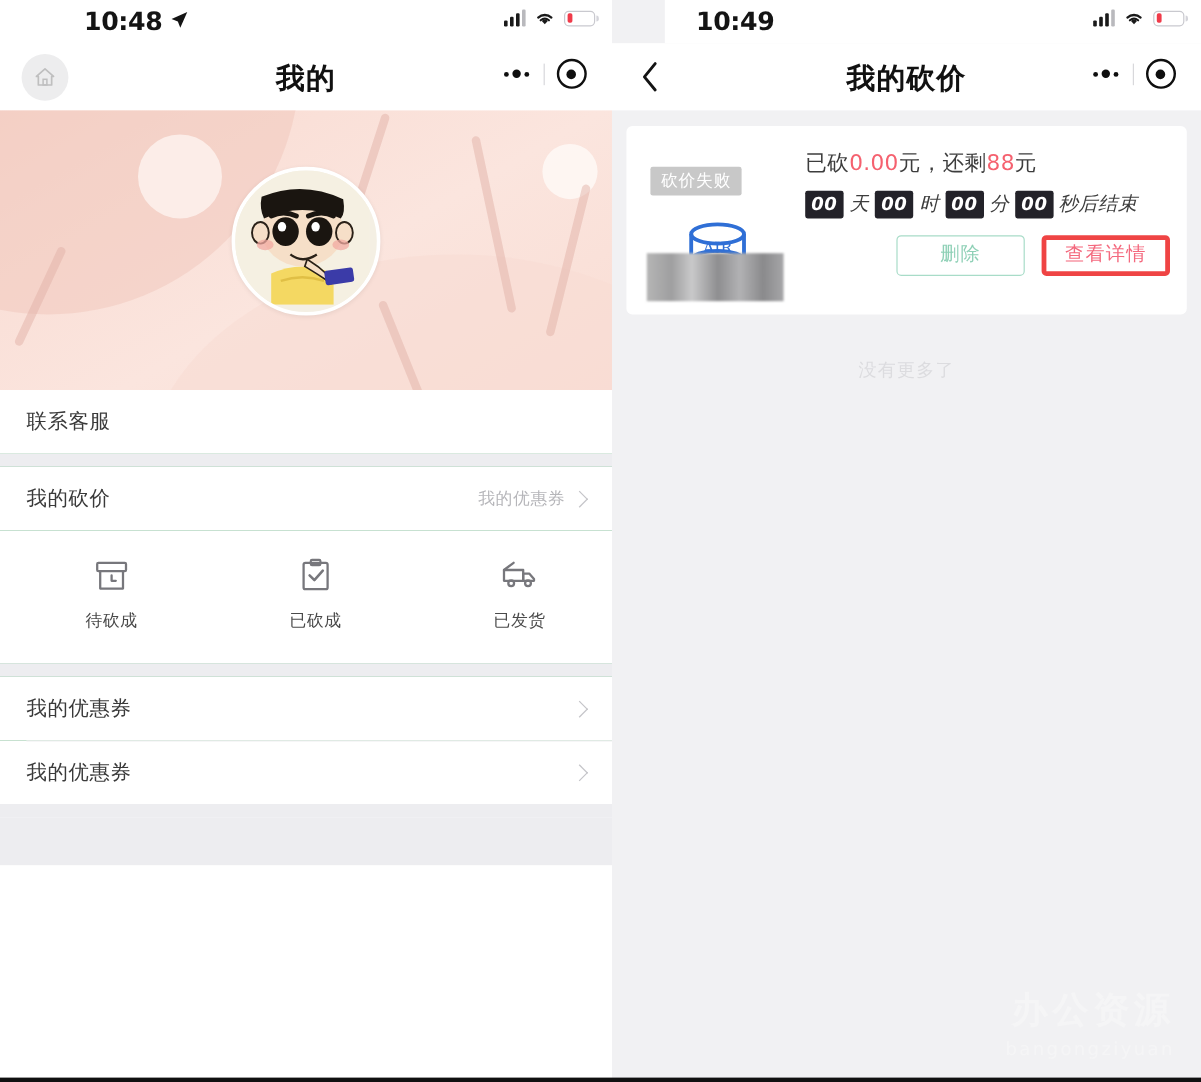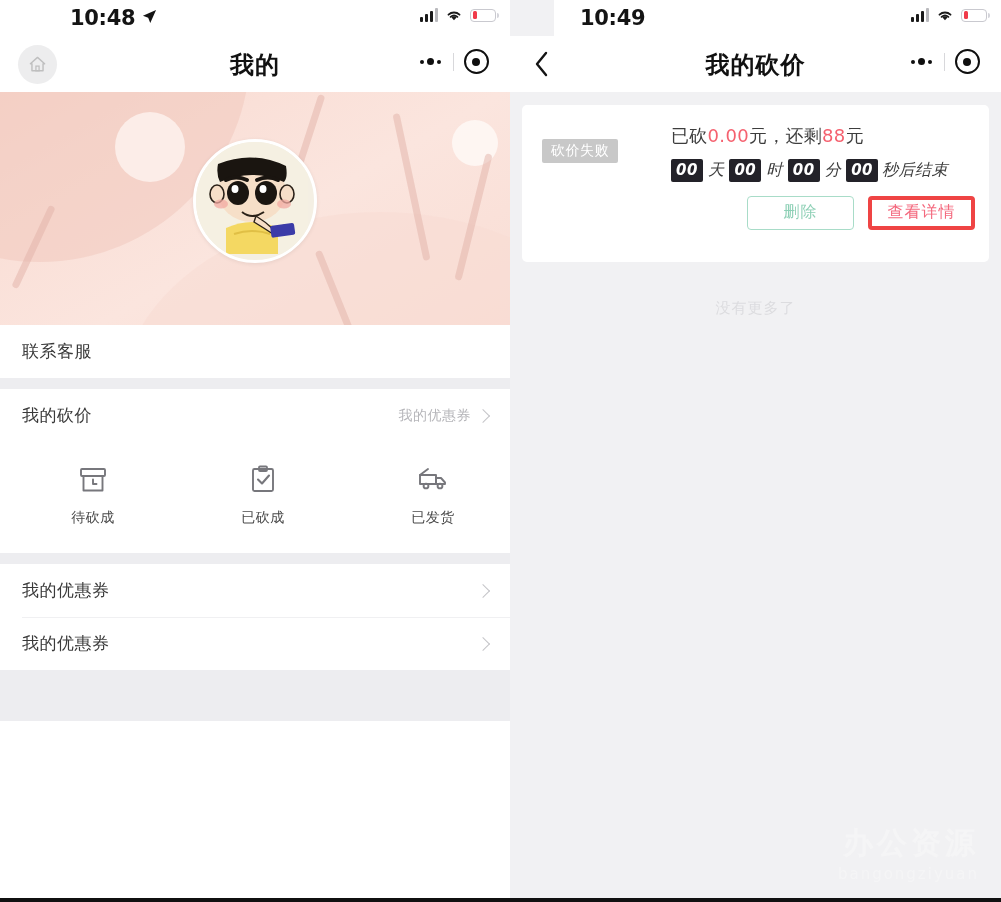--- a/index.html
+++ b/index.html
@@ -608,20 +608,30 @@
         <div class="caps-sep"></div>
         <div class="caps-target">
             <span></span>
           </div>
       </div>
     </div>
 
     <div class="card">
       <div class="thumb">
         <div class="badge-fail">砍价失败</div>
+        <div class="thumb-img">
+          <svg class="air-logo" viewBox="0 0 60 52">
+            <ellipse cx="30" cy="12" rx="22" ry="8" fill="none" stroke="#2f6fd6" stroke-width="3.2"></ellipse>
+            <ellipse cx="30" cy="34" rx="22" ry="8" fill="none" stroke="#2f6fd6" stroke-width="3.2"></ellipse>
+            <path d="M8 12 L8 34" stroke="#2f6fd6" stroke-width="3.2"></path>
+            <path d="M52 12 L52 34" stroke="#2f6fd6" stroke-width="3.2"></path>
+            <text x="30" y="28" font-size="13" fill="#2f6fd6" text-anchor="middle" font-family="'DejaVu Serif', serif">AIR</text>
+          </svg>
+          <div class="mosaic"></div>
+        </div>
       </div>
 
       <div class="card-body">
         <div class="price-line">
           <span>已砍</span><span class="num">0.00</span><span>元，</span><span>还剩</span><span class="num2">88</span><span>元</span>
         </div>
 
         <div class="countdown">
           <span class="cd-num">00</span>
           <span class="cd-unit">天</span>

